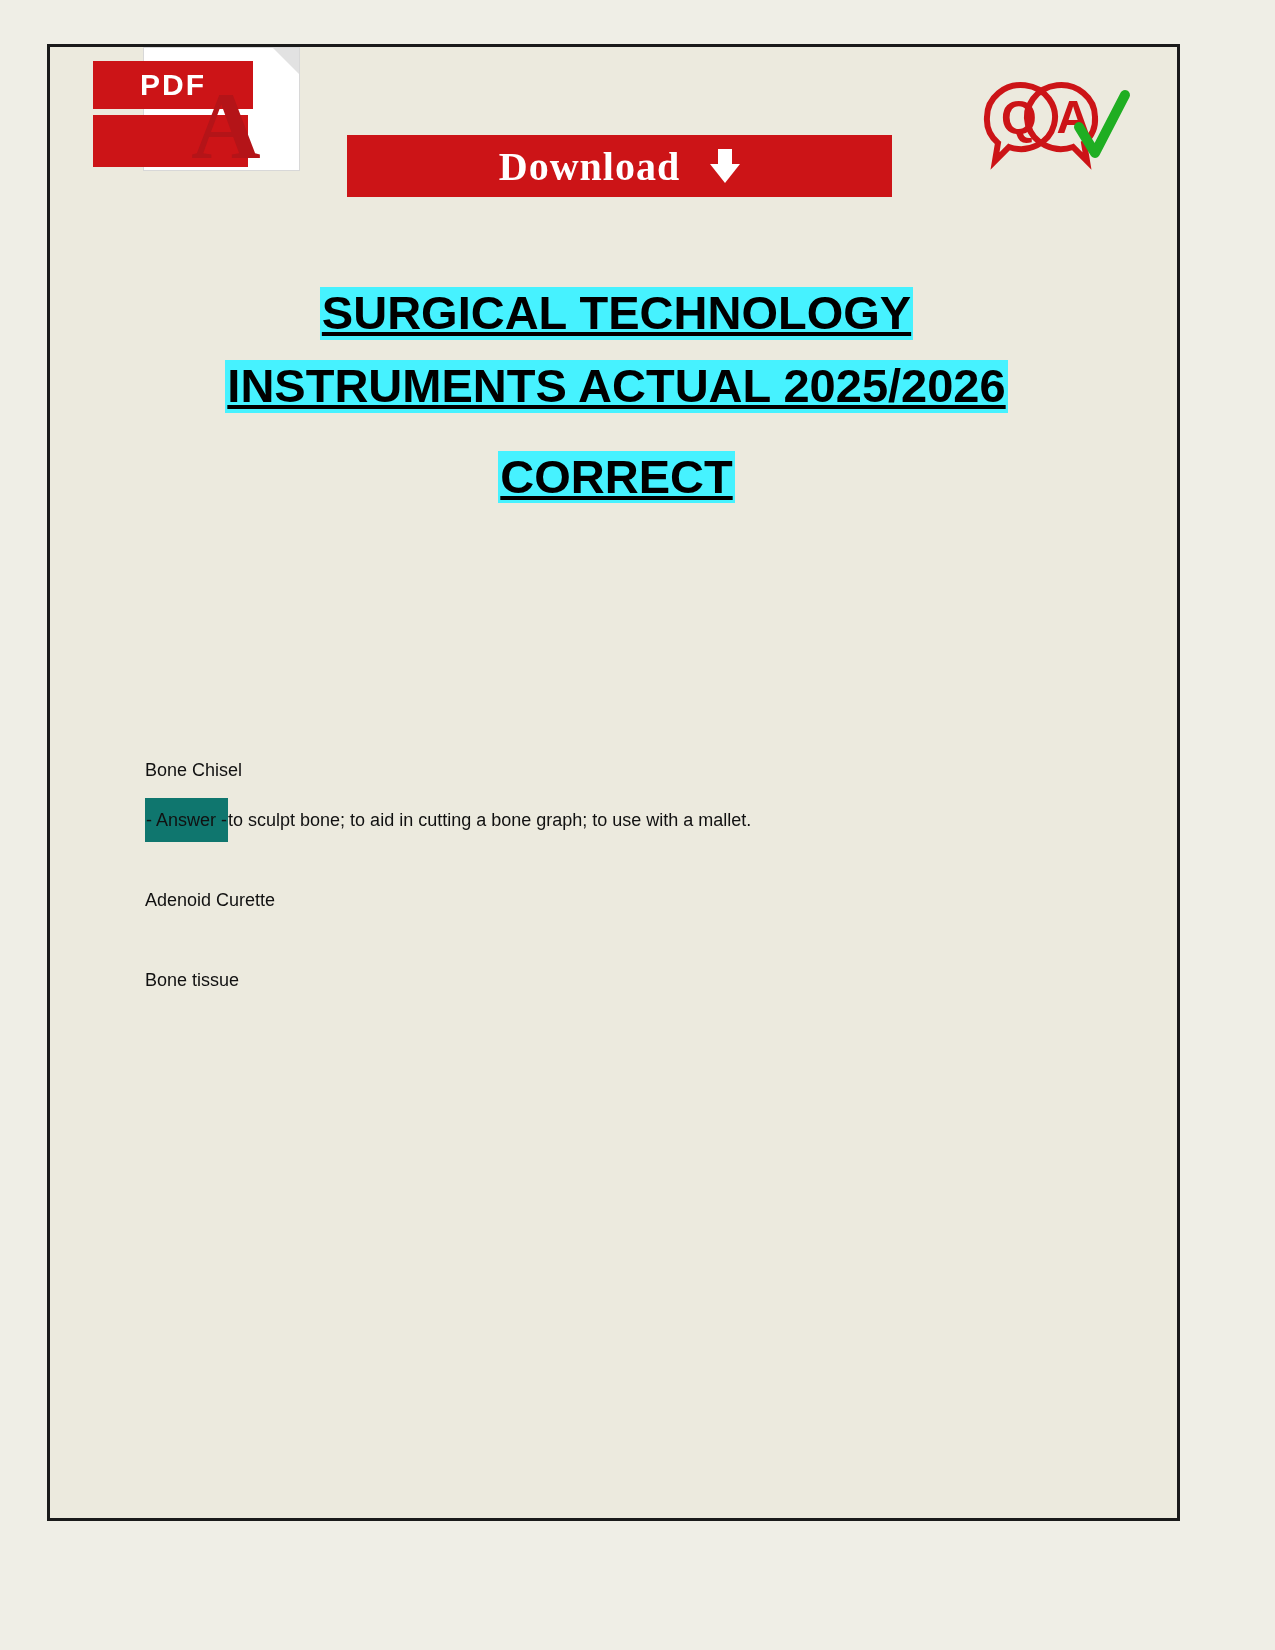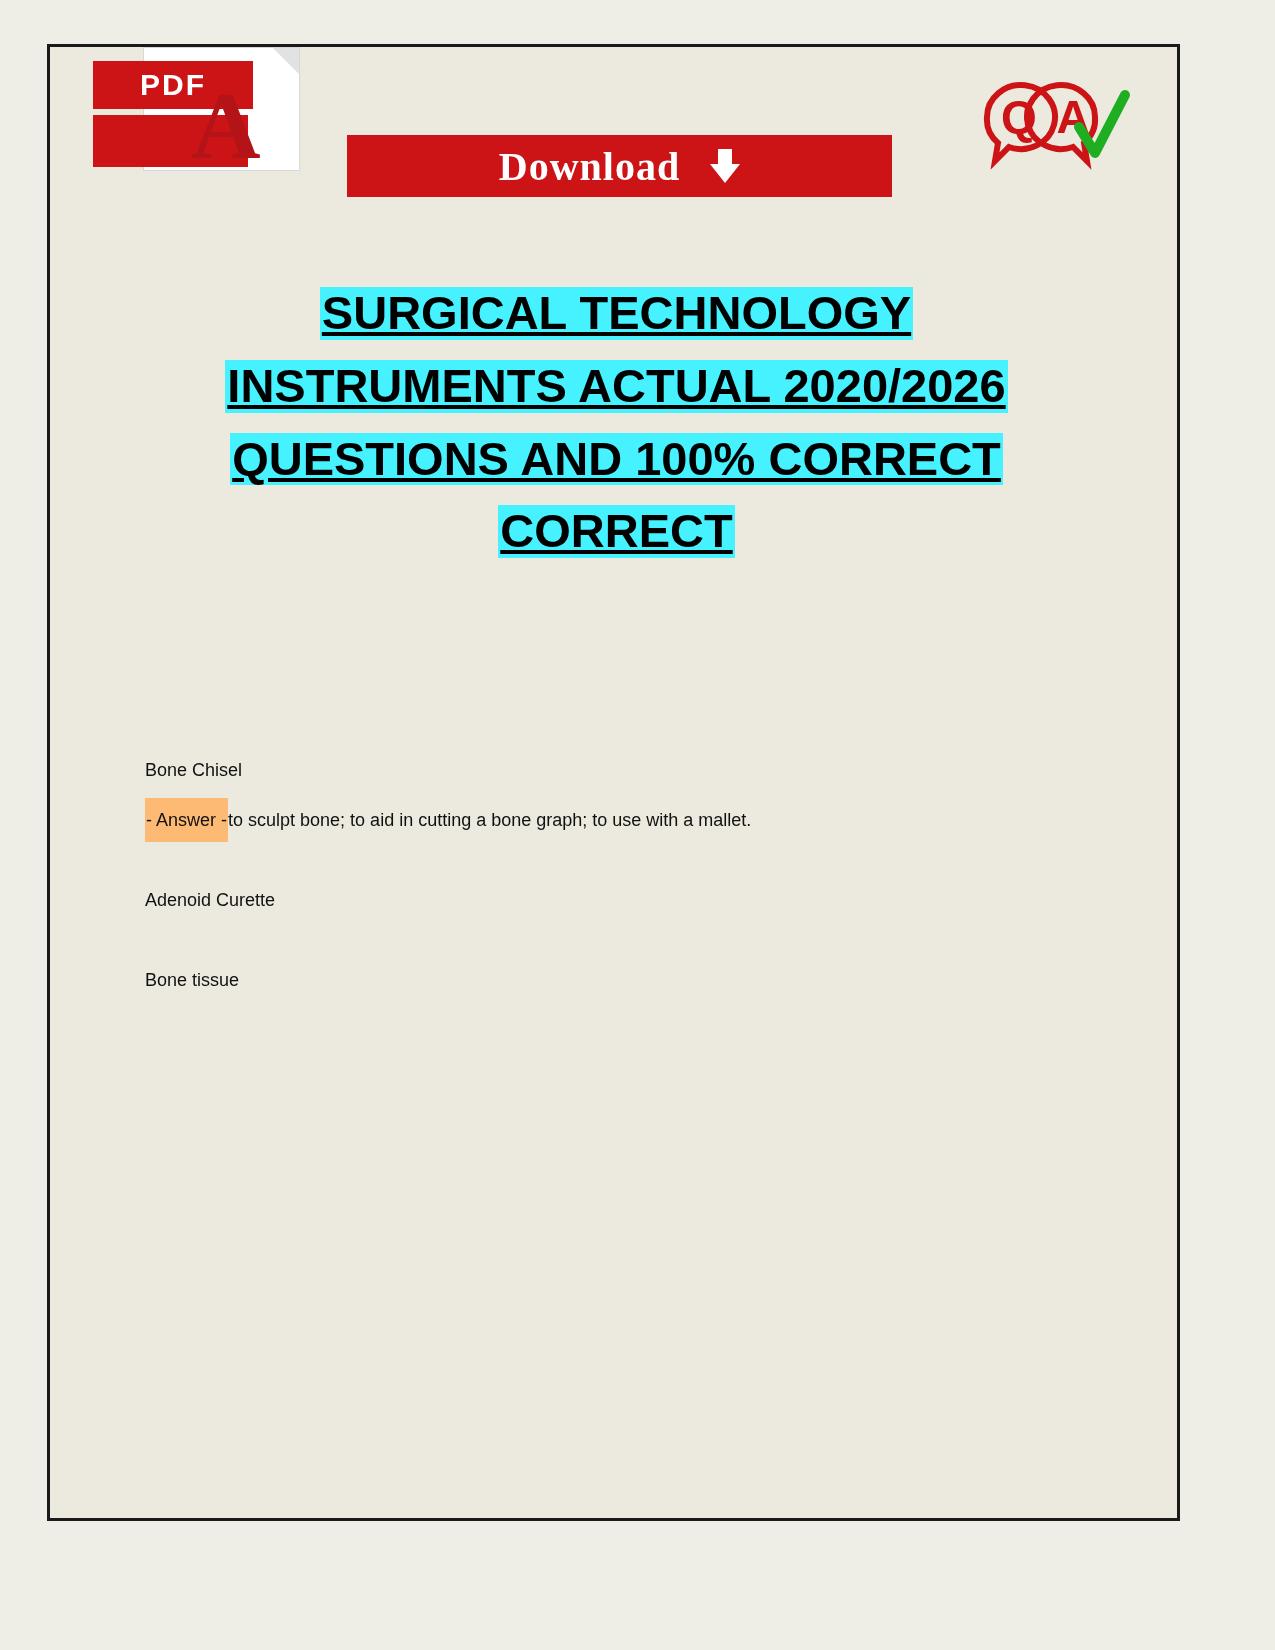--- a/index.html
+++ b/index.html
@@ -182,21 +182,21 @@
     width: 940px;
     font-family: "Liberation Sans", sans-serif;
     font-size: 18px;
     color: #111111;
     line-height: 1.55;
   }
   .entry { margin-bottom: 52px; }
   .term { margin: 0 0 22px 0; }
   .answer { margin: 0; }
   .hl {
-    background: #fdba74;
+    background: #0f766e;
     padding: 12px 1px;
   }
 </style>
 </head>
 <body>
 
 <div class="page">
 
   <div class="header">
 
@@ -226,22 +226,22 @@
         <path d="M120,40 a34,32 0 1,0 -22,30 l14,14 l-3,-18 a34,32 0 0,0 11,-26 z" fill="none" stroke="#cc1417" stroke-width="6"></path>
         <text x="98" y="56" font-family="Liberation Sans, sans-serif" font-size="46" font-weight="bold" fill="#cc1417" text-anchor="middle">A</text>
         <path d="M104,50 l16,26 l30,-58" fill="none" stroke="#1fae22" stroke-width="10" stroke-linecap="round" stroke-linejoin="round"></path>
       </svg>
     </div>
 
   </div>
 
   <div class="title-block">
     <div class="title-line">SURGICAL TECHNOLOGY</div><br>
-    <div class="title-line">INSTRUMENTS ACTUAL 2020/2026</div><br>
-    <div class="title-line">QUESTIONS AND 100% CORRECT</div><br>
+    <div class="title-line">INSTRUMENTS ACTUAL 2025/2026</div><br>
+    <br>
     <div class="title-line">CORRECT</div>
   </div>
 
   <div class="body-block">
 
     <div class="entry">
       <p class="term">Bone Chisel</p>
       <p class="answer"><span class="hl">- Answer -</span><span>to sculpt bone; to aid in cutting a bone graph; to use with a mallet.</span></p>
     </div>
 

